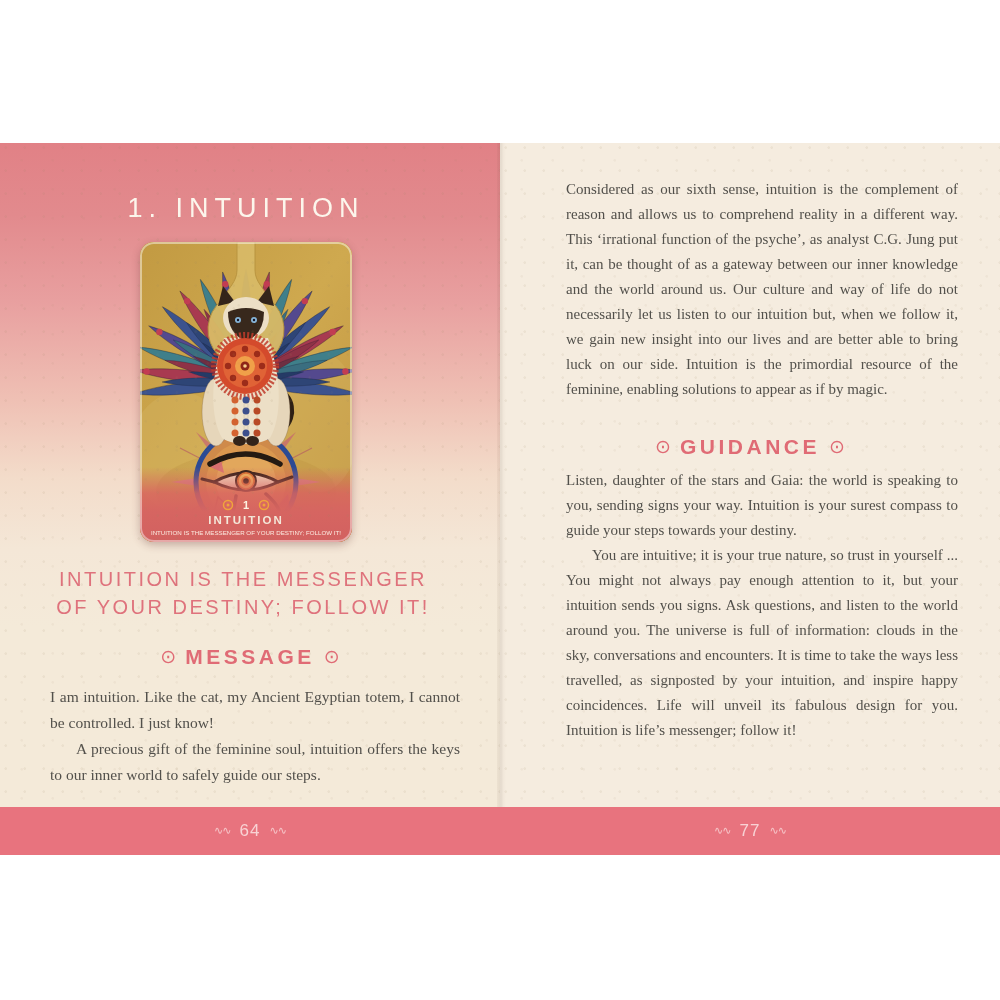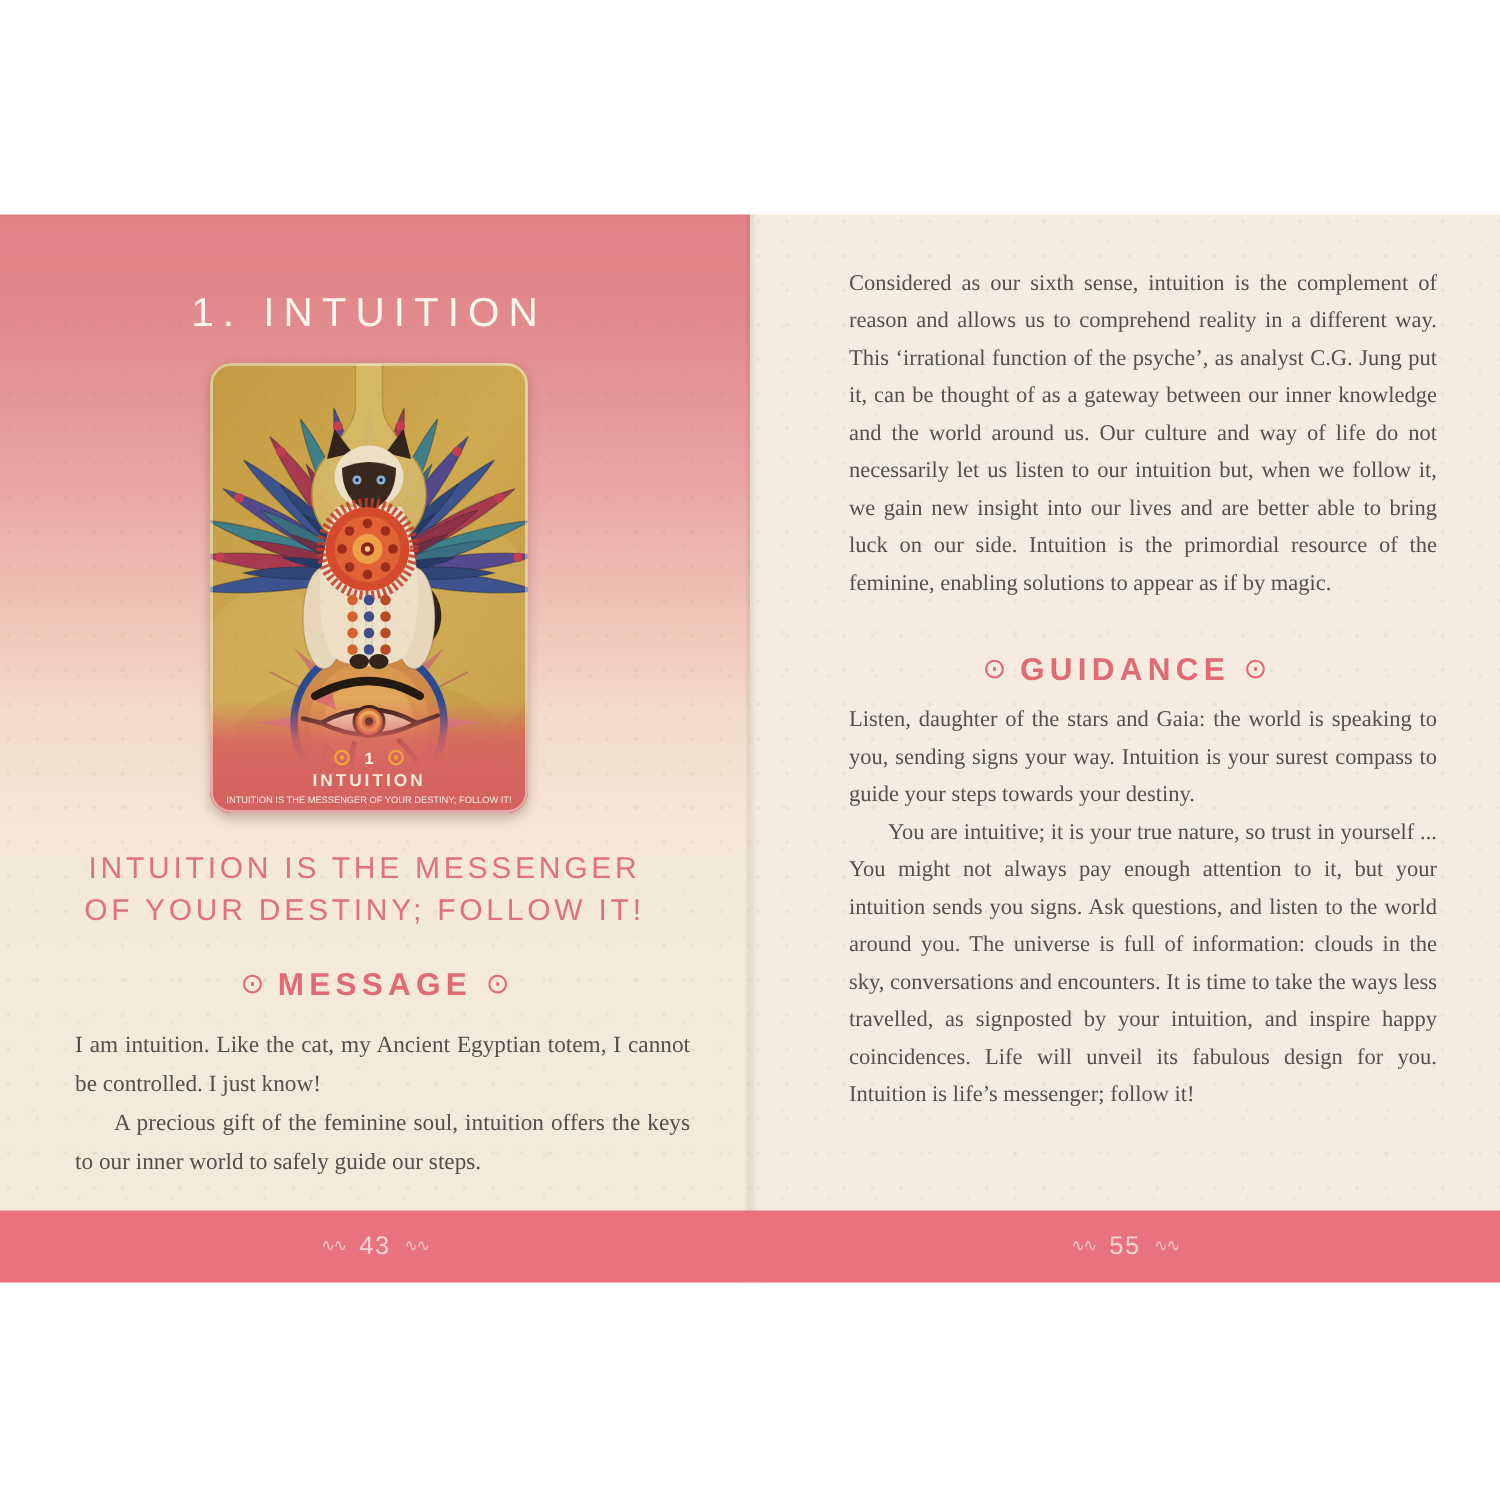--- a/index.html
+++ b/index.html
@@ -276,23 +276,23 @@
       <p>Listen, daughter of the stars and Gaia: the world is speaking to you, sending signs your way. Intuition is your surest compass to guide your steps towards your destiny.</p>
       <p>You are intuitive; it is your true nature, so trust in yourself ... You might not always pay enough attention to it, but your intuition sends you signs. Ask questions, and listen to the world around you. The universe is full of information: clouds in the sky, conversations and encounters. It is time to take the ways less travelled, as signposted by your intuition, and inspire happy coincidences. Life will unveil its fabulous design for you. Intuition is life’s messenger; follow it!</p>
     </div>
   </div>
 
   <div class="gutter-shadow"></div>
 
   <div class="footer-band">
     <div class="folio folio-left">
       <span class="wave">∿∿</span>
-      <span>43</span>
+      <span>64</span>
       <span class="wave">∿∿</span>
     </div>
     <div class="folio folio-right">
       <span class="wave">∿∿</span>
-      <span>55</span>
+      <span>77</span>
       <span class="wave">∿∿</span>
     </div>
   </div>
 
 </div>
 
 </body></html>

